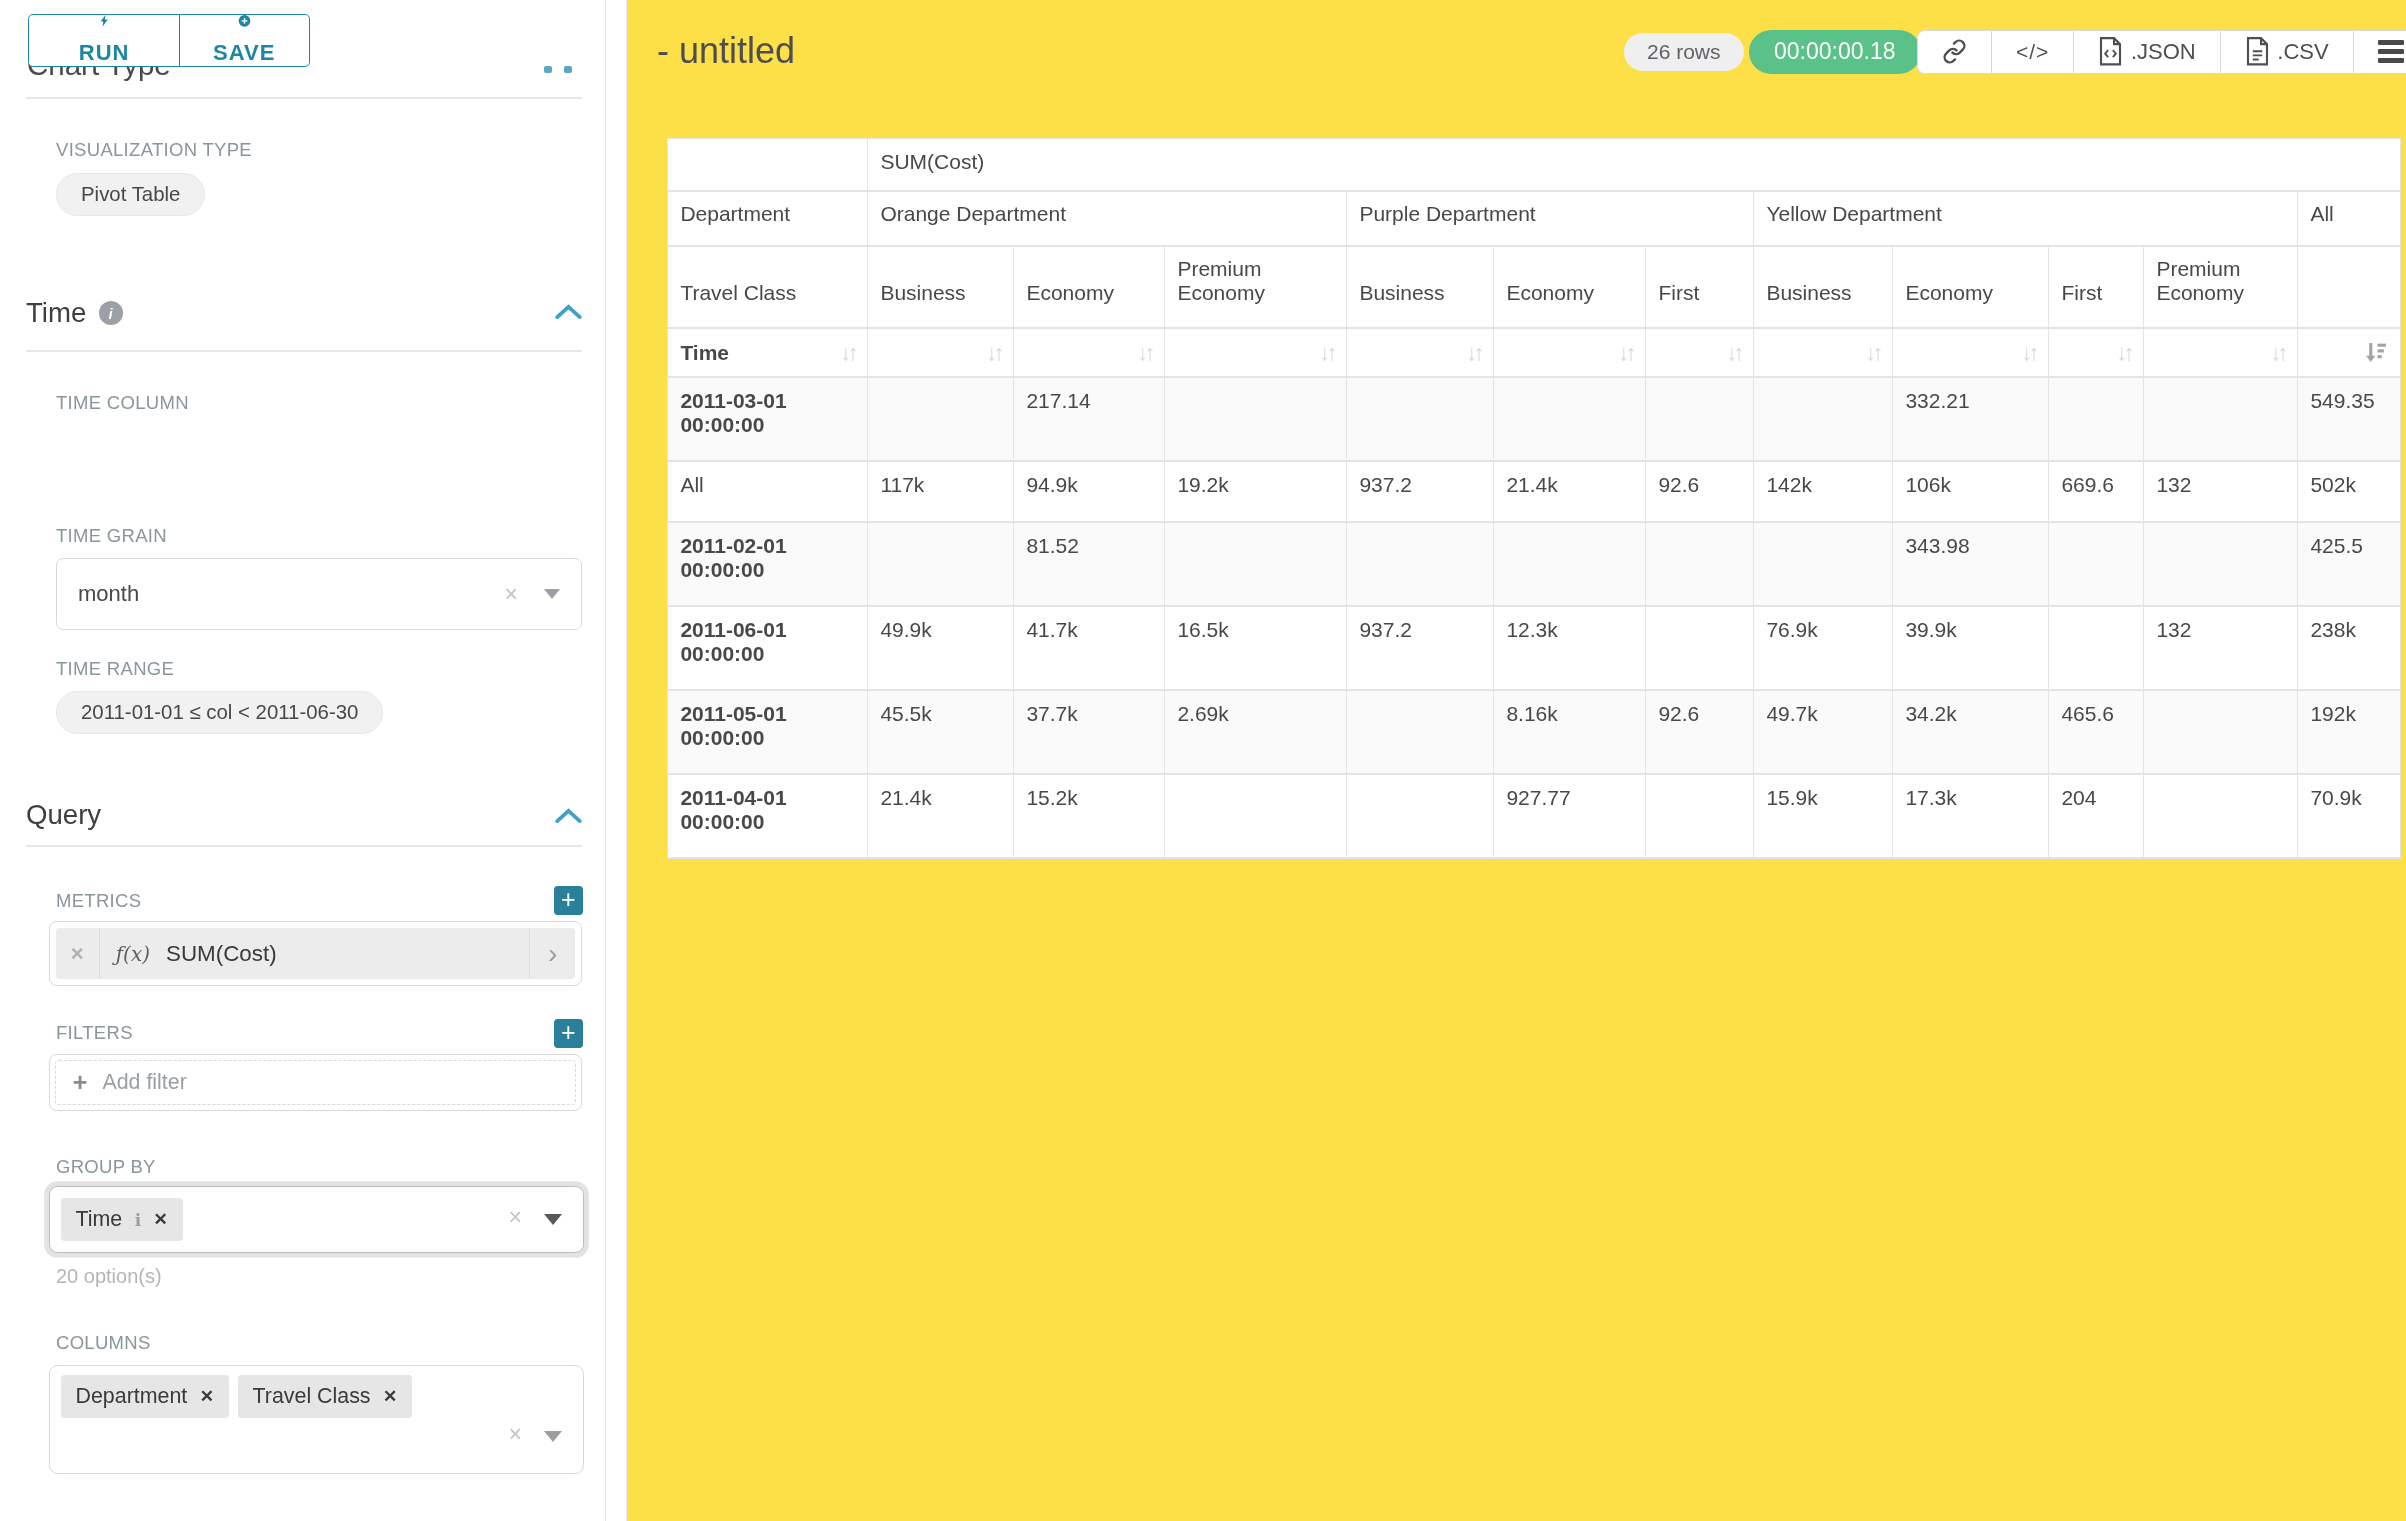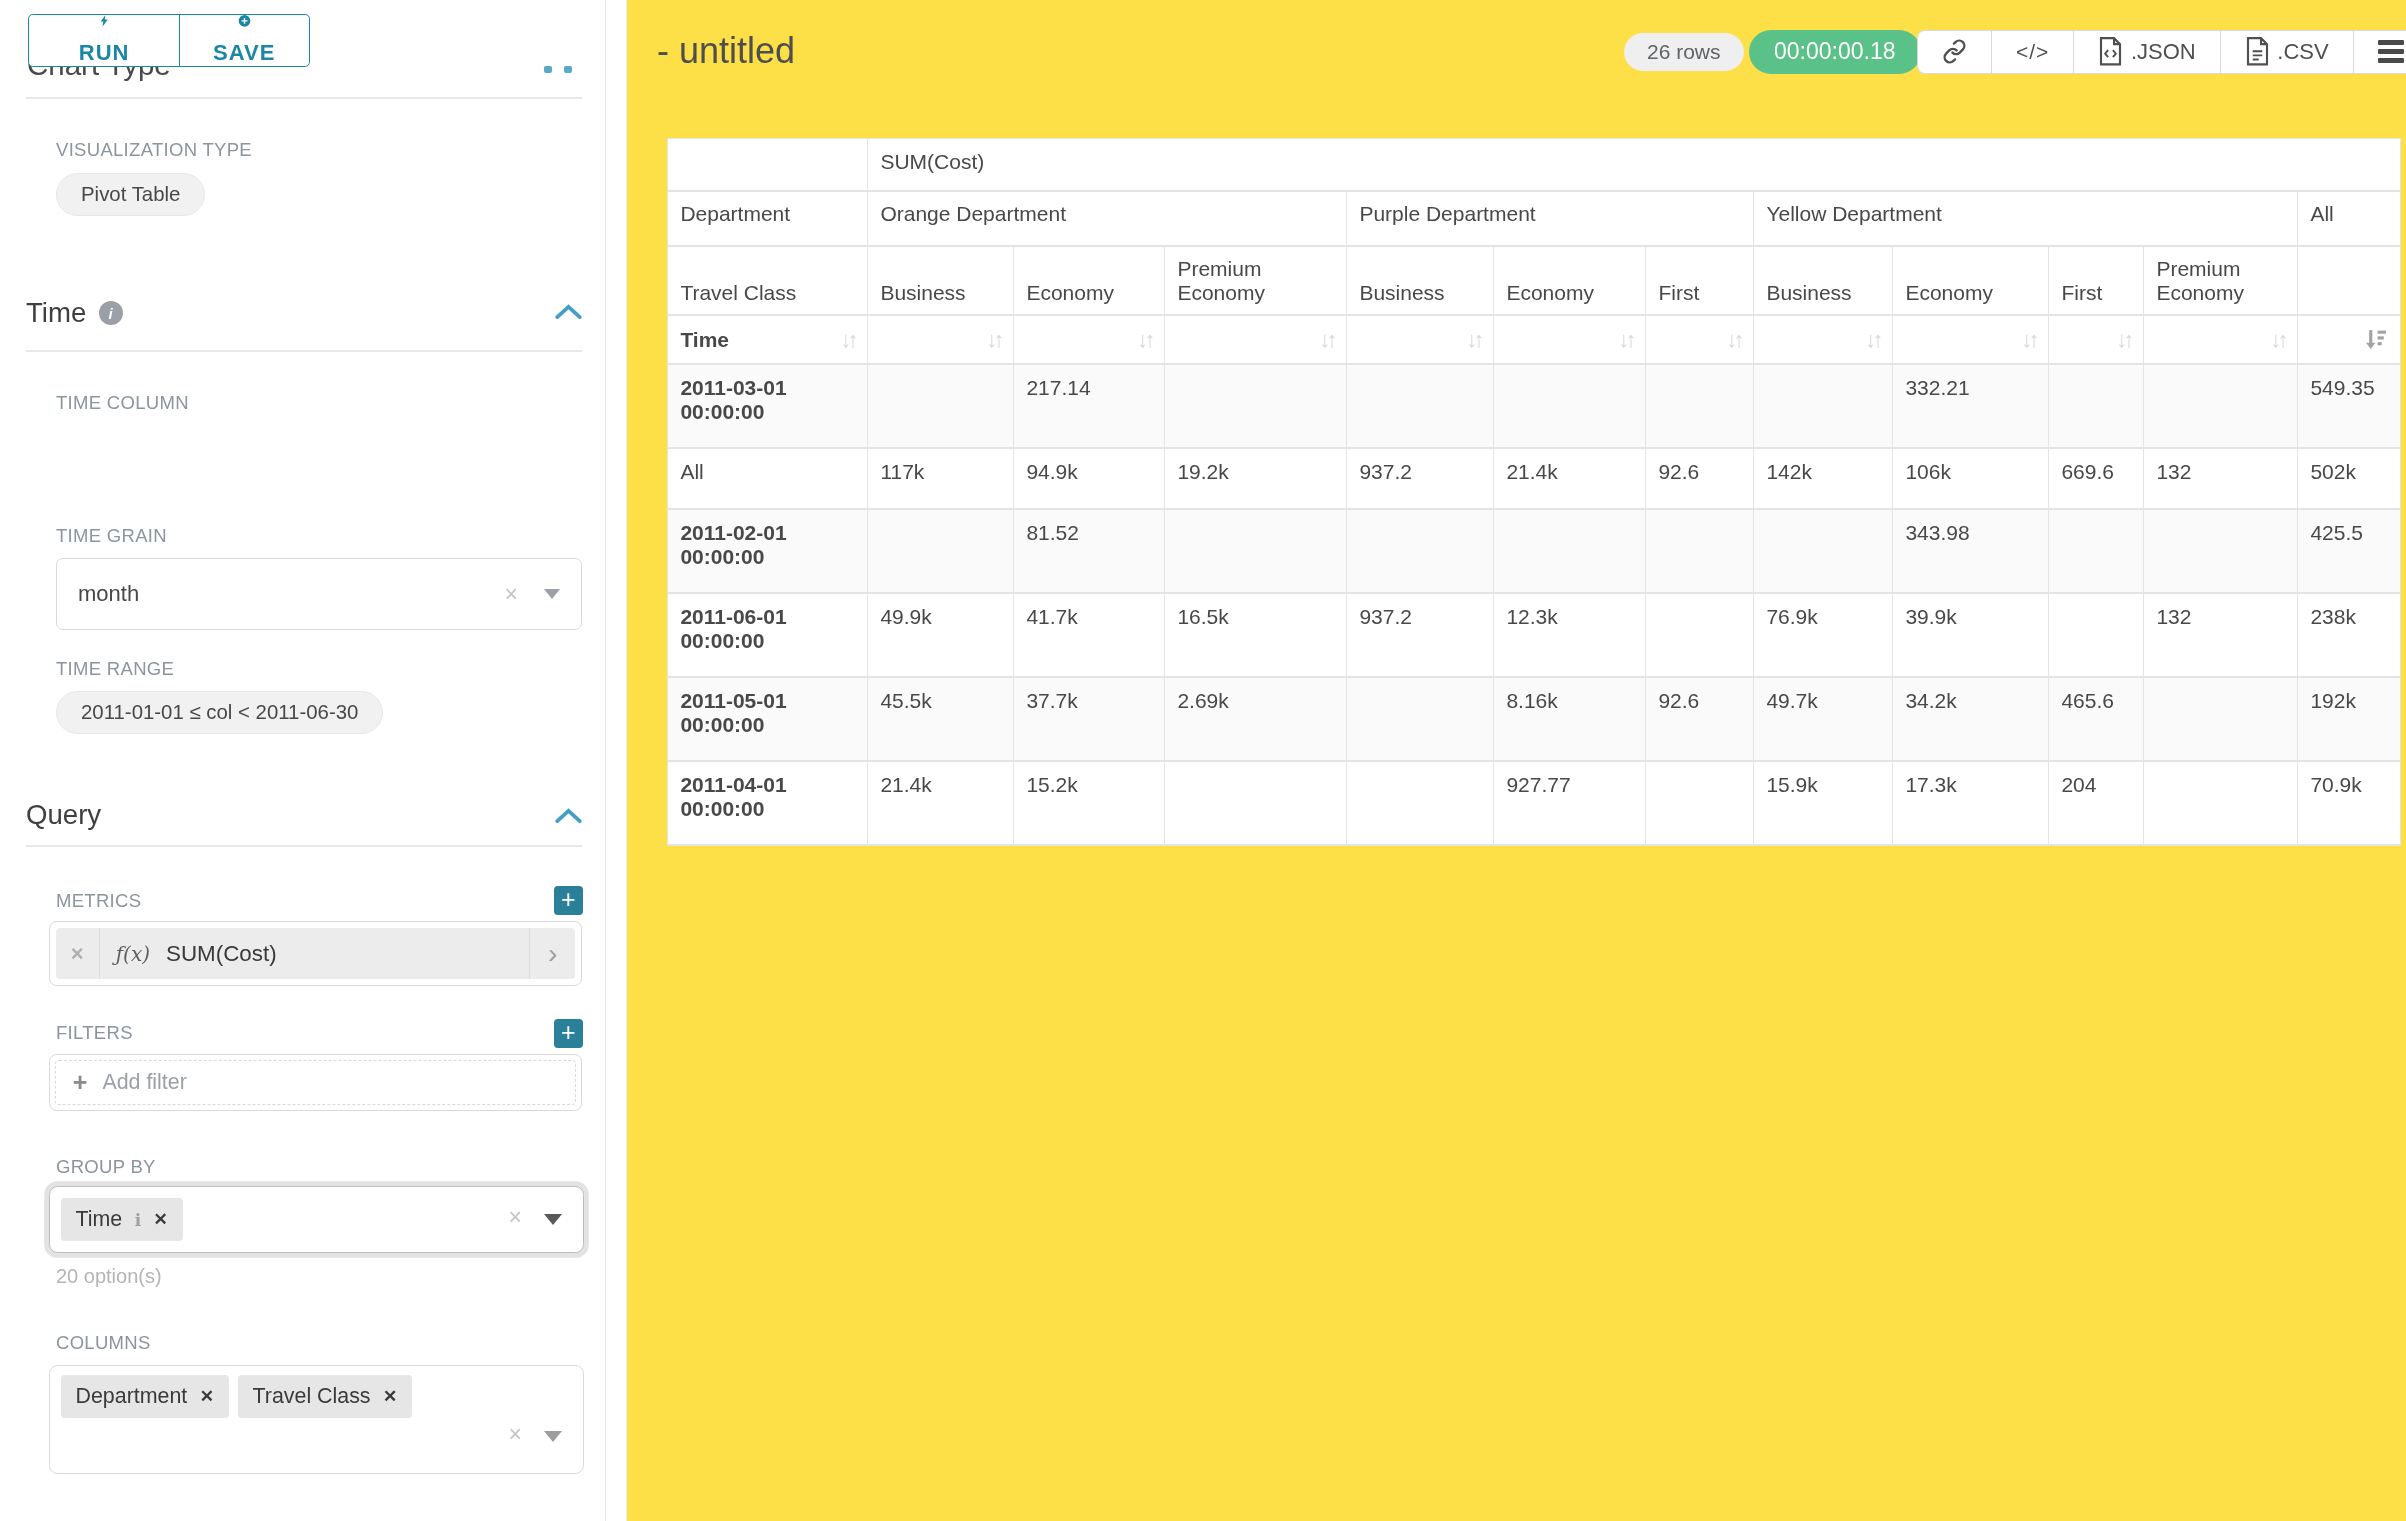--- a/index.html
+++ b/index.html
@@ -112,21 +112,21 @@
   .ham i { display:block; width:26px; height:4.3px; background:#4a4a4a; border-radius:1px; }
 
   
   table.pivot { position:absolute; left:666px; top:138px; border-collapse:collapse;
                 table-layout:fixed; width:1733px; font-size:21px; color:#484848; }
   table.pivot th, table.pivot td { border:1px solid #e4e4e4; border-bottom:2.9px solid #e4e4e4;
                 text-align:left; vertical-align:top; padding:10.5px 12.4px; font-weight:400;
                 overflow:hidden; background:#fff; }
   tr.r-metric th { height:52px; }
   tr.r-dept th { height:55px; }
-  tr.r-class th { height:68px; vertical-align:bottom; padding-bottom:9px; }
+  tr.r-class th { height:68px; vertical-align:bottom; padding-bottom:22px; }
   tr.r-sort th { height:46px; vertical-align:middle; cursor:pointer; }
   tbody tr:nth-child(odd) td, tbody tr:nth-child(odd) th { background:#fafafa; }
   tbody th.rowlab { font-weight:700; }
   tbody tr.allrow th.rowlab { font-weight:400; }
   tbody td, tbody th { height:84px; }
   tbody tr.allrow td, tbody tr.allrow th { height:61px; }
   .sort-flex { display:flex; align-items:center; justify-content:space-between; }
   .sort-flex.end { justify-content:flex-end; }
   .time-lab { font-weight:700; }
   .sort-ic { color:#d8d8d8; font-size:22px; font-weight:700; letter-spacing:-3.8px; white-space:nowrap; }

